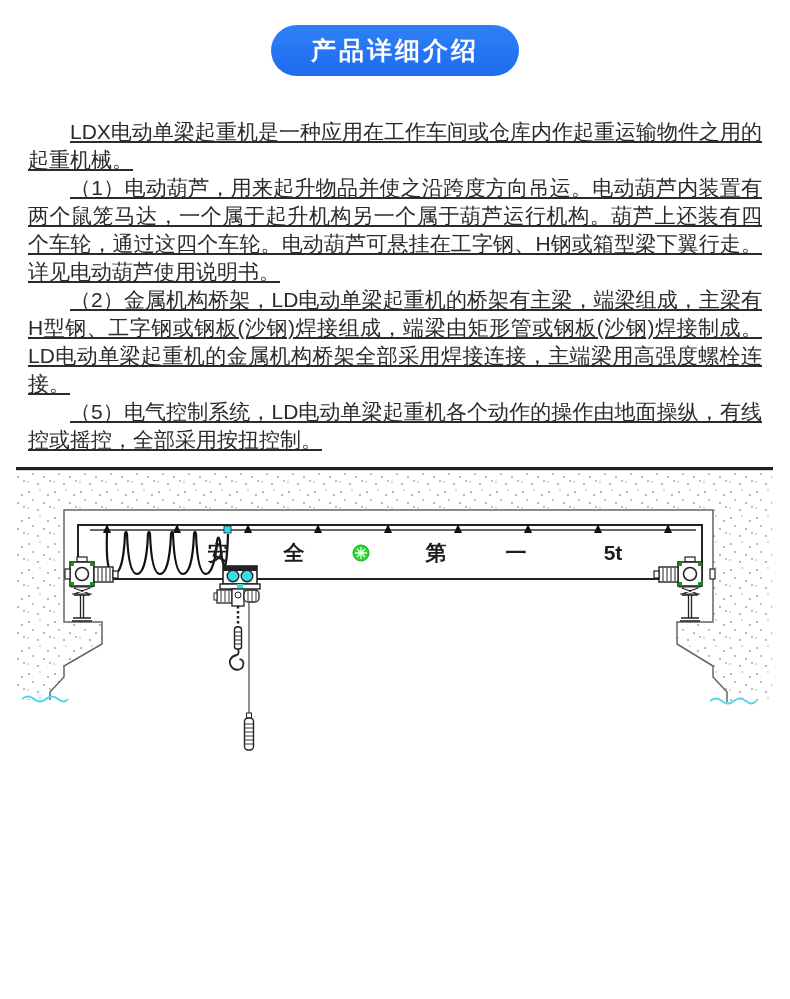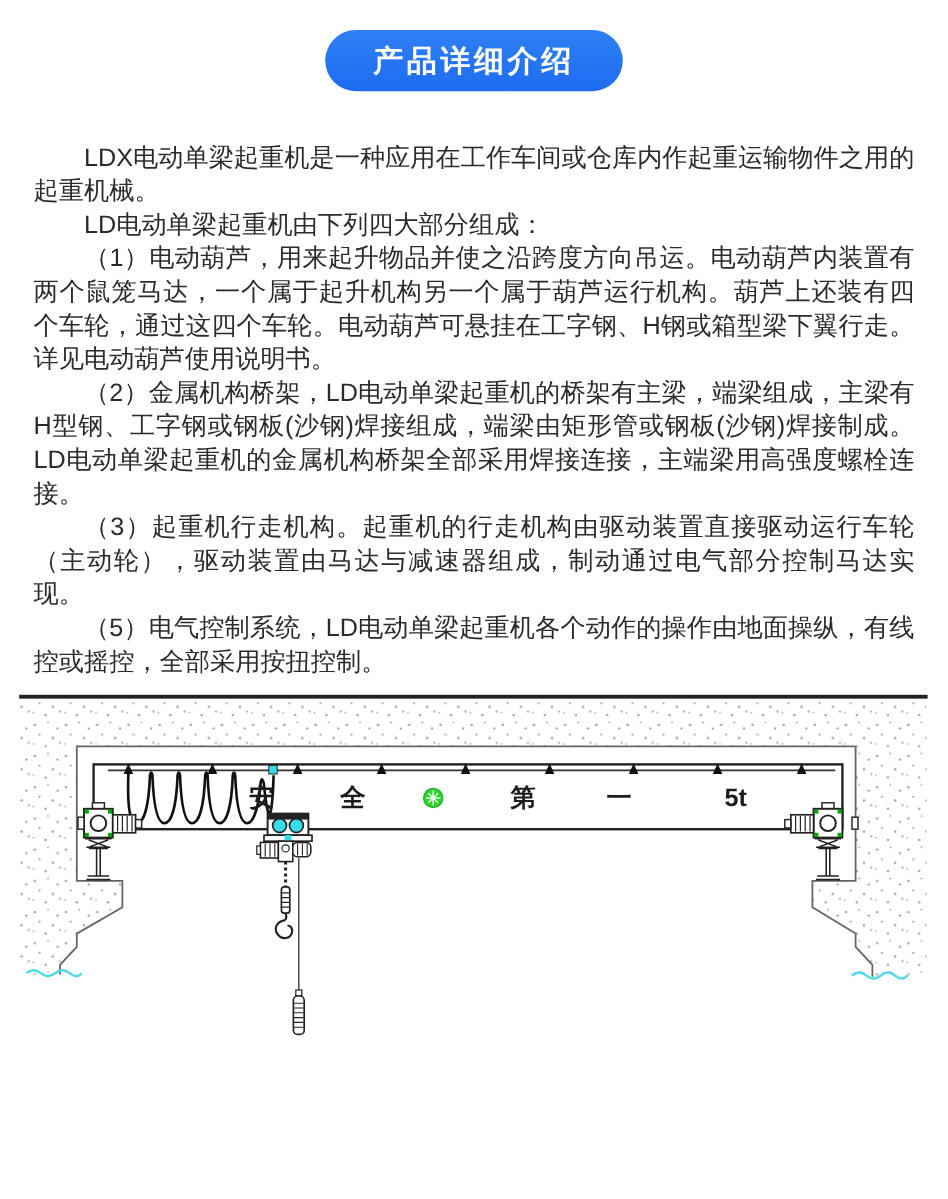--- a/index.html
+++ b/index.html
@@ -1,38 +1,36 @@
 <!DOCTYPE html>
 <html><head>
 <meta charset="utf-8">
 <style>
   html,body{margin:0;padding:0;background:#ffffff;width:790px;height:999px;overflow:hidden;
     font-family:"Liberation Sans",sans-serif;}
   .title-pill{width:-moz-fit-content;width:fit-content;margin:25px auto 0;padding:9px 40px;
     border-radius:26px;background:linear-gradient(180deg,#2f80f6,#1d6cf0);
     color:#ffffff;font-size:25px;font-weight:bold;letter-spacing:3px;}
   .content{margin:42px 28px 0;color:#2b2b2b;font-size:21px;line-height:28px;text-align:justify;}
-  .content p{margin:0;text-indent:2em;}
+  .content p{margin:0;text-indent:2em;text-decoration:underline;}
   .content p.spaced{margin-top:26px;}
   .diagram-wrap{margin-top:8px;}
   svg text{font-family:"Liberation Sans",sans-serif;}
 </style>
 </head>
 <body>
 
 <div class="title-pill">
   <span>产品详细介绍</span>
 </div>
 
 <div class="content">
   <p>LDX电动单梁起重机是一种应用在工作车间或仓库内作起重运输物件之用的起重机械。</p>
-  <p>LD电动单梁起重机由下列四大部分组成：</p>
   <p>（1）电动葫芦，用来起升物品并使之沿跨度方向吊运。电动葫芦内装置有两个鼠笼马达，一个属于起升机构另一个属于葫芦运行机构。葫芦上还装有四个车轮，通过这四个车轮。电动葫芦可悬挂在工字钢、H钢或箱型梁下翼行走。详见电动葫芦使用说明书。</p>
   <p>（2）金属机构桥架，LD电动单梁起重机的桥架有主梁，端梁组成，主梁有H型钢、工字钢或钢板(沙钢)焊接组成，端梁由矩形管或钢板(沙钢)焊接制成。LD电动单梁起重机的金属机构桥架全部采用焊接连接，主端梁用高强度螺栓连接。</p>
-  <p>（3）起重机行走机构。起重机的行走机构由驱动装置直接驱动运行车轮（主动轮），驱动装置由马达与减速器组成，制动通过电气部分控制马达实现。</p>
   <p>（5）电气控制系统，LD电动单梁起重机各个动作的操作由地面操纵，有线控或摇控，全部采用按扭控制。</p>
 </div>
 
 <div class="diagram-wrap">
 <svg width="790" height="300" viewBox="0 0 790 300">
   <defs>
     <pattern id="stip" width="26" height="26" patternUnits="userSpaceOnUse">
       <circle cx="3" cy="4" r="1" fill="#9aa0a6"></circle>
       <circle cx="14" cy="2" r="0.8" fill="#a7aaad"></circle>
       <circle cx="22" cy="7" r="1" fill="#9aa0a6"></circle>

